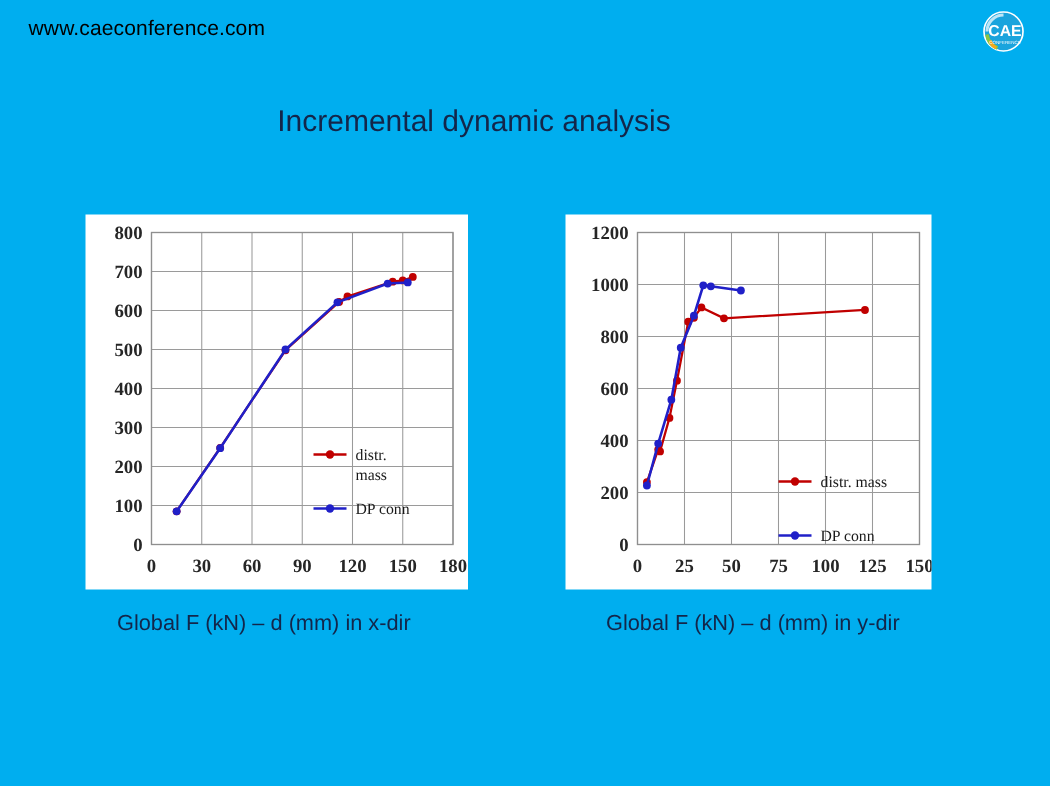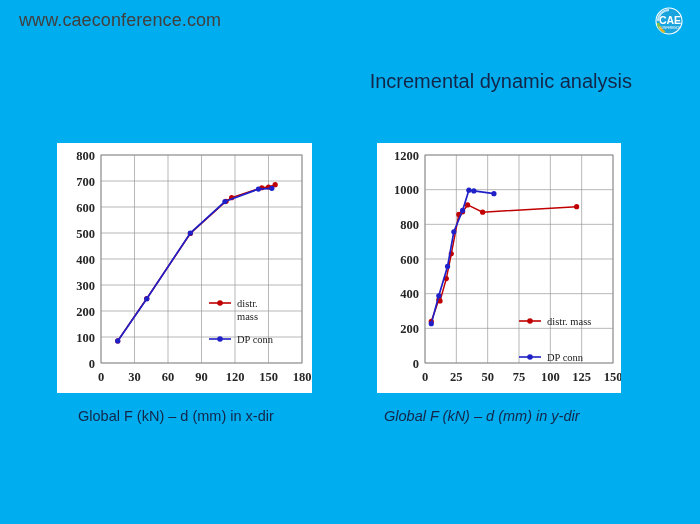--- a/index.html
+++ b/index.html
@@ -6,31 +6,31 @@
   body{
     width:700px;height:524px;
     background:#00AEEF;
     font-family:"Liberation Sans", sans-serif;
     overflow:hidden;
     position:relative;
   }
   
   #site-url{
     position:absolute;left:19px;top:10px;
-    color:#404040;font-size:18px;letter-spacing:.1px;
+    color:#000000;font-size:14px;letter-spacing:.1px;
     white-space:nowrap;
   }
   #logo{
     position:absolute;left:650px;top:7px;
     width:38px;height:30px;
   }
   
   #slide-title{
     position:absolute;left:0;top:70px;width:632px;
-    text-align:right;
+    text-align:center;
     color:#13264a;
     font-size:20px;
     font-weight:400;
   }
   
   .panel{
     position:absolute;top:143px;
     background:#ffffff;
     box-sizing:border-box;
   }
@@ -59,21 +59,21 @@
   }
   
   .caption{
     position:absolute;top:408px;
     color:#13264a;
     font-size:14.5px;
     white-space:nowrap;
     text-align:right;
   }
   #caption-left{left:78px;}
-  #caption-right{left:384px;font-style:italic;}
+  #caption-right{left:404px;}
 </style>
 </head>
 <body>
 
 <div id="site-url">www.caeconference.com</div>
 
 <div id="logo">
   <svg width="38" height="30" viewBox="0 0 38 30">
     <circle cx="19" cy="14" r="13" fill="#1aa4dd" stroke="#ffffff" stroke-width="1.1"></circle>
     <path d="M8 14 a11 11 0 0 1 11 -11" fill="none" stroke="#bfe6f6" stroke-width="2"></path>

